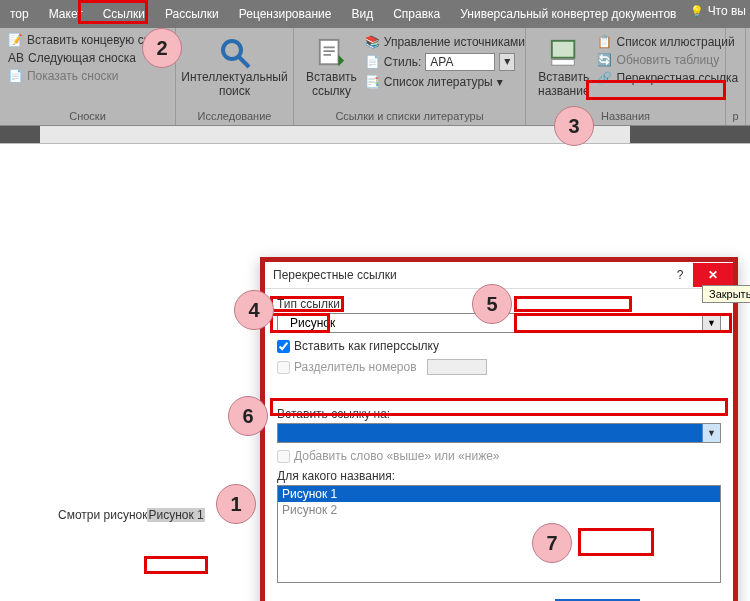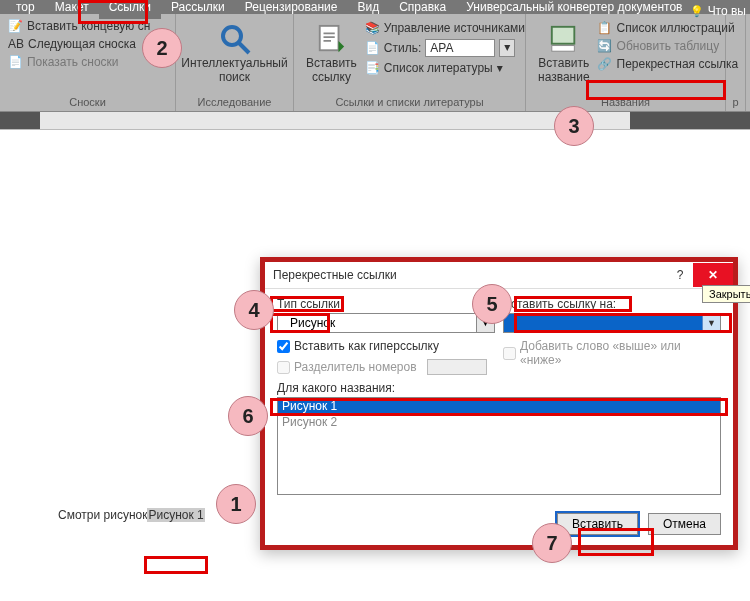--- a/index.html
+++ b/index.html
@@ -1,18 +1,18 @@
 <!DOCTYPE html>
 <html><head>
 <meta charset="utf-8">
 <style>
   * { box-sizing: border-box; font-family: "Segoe UI", Tahoma, Arial, sans-serif; font-size: 12px; }
   body { margin:0; padding:0; width:750px; height:601px; background:#fff; position:relative; overflow:hidden; }
   
-  .tabs { background:#777; color:#fff; height:14px; display:flex; align-items:center; padding-left:6px; }
+  .tabs { background:#777; color:#fff; height:28px; display:flex; align-items:center; }
   .tab { padding:4px 10px; height:24px; display:flex; align-items:center; cursor:pointer; white-space:nowrap; }
   
   .ribbon { background:#b7b7b7; height:98px; border-bottom:1px solid #888; display:flex; }
   .group { border-right:1px solid #9a9a9a; padding:4px 6px 0 6px; display:flex; flex-direction:column; justify-content:space-between; }
   .group-body { display:flex; flex-direction:column; gap:2px; }
   .group-label { text-align:center; color:#555; font-size:11px; padding-bottom:3px; }
   .grbtn { display:flex; align-items:center; gap:4px; padding:1px 2px; color:#333; white-space:nowrap; }
   .disabled { color:#777; }
   .bigbtn { display:flex; flex-direction:column; align-items:center; justify-content:center; padding:4px 6px; color:#333; }
   .bigbtn .ic { width:34px; height:34px; display:flex; align-items:center; justify-content:center; }
@@ -24,21 +24,21 @@
   .doc { position:relative; background:#fff; }
   .caption { color:#5577cc; font-style:italic; text-align:center; margin-top:60px; }
   .smotri { position:absolute; left:58px; top:508px; color:#333; }
   
   .dialog { position:absolute; left:260px; top:257px; width:478px; background:#fff; border:5px solid #b91c1c; box-shadow:0 4px 14px rgba(0,0,0,0.25); }
   .dlg-title { background:#fff; padding:6px 8px; font-size:12px; color:#333; border-bottom:1px solid #ddd; display:flex; align-items:center; }
   .dlg-title .spacer { flex:1; }
   .dlg-help { width:26px; text-align:center; color:#333; }
   .dlg-close { width:40px; height:24px; background:#e81123; color:#fff; display:flex; align-items:center; justify-content:center; font-weight:bold; margin:-6px -8px -6px 0;}
   .dlg-body { padding:8px 12px; }
-  .row { display:flex; gap:8px; }
+  .row { display:flex; gap:32px;flex-direction:column; }
   .col { flex:1; display:flex; flex-direction:column; }
   .lbl { color:#333; margin-bottom:2px; }
   .combo { border:1px solid #888; background:#fff; height:20px; display:flex; align-items:center; padding:0 12px; position:relative; }
   .combo .arr { position:absolute; right:0; top:0; bottom:0; width:18px; background:#e6e6e6; border-left:1px solid #888; display:flex; align-items:center; justify-content:center; font-size:9px; }
   .combo.sel { background:#0a64c8; color:#fff; }
   .chk { display:flex; align-items:center; gap:4px; margin-top:6px; color:#333; }
   .chk input { margin:0; }
   .listbox { border:1px solid #888; background:#fff; height:98px; margin-top:2px; overflow:hidden; }
   .listitem { padding:1px 4px; }
   .selrow { background:#0a64c8; color:#fff; }

